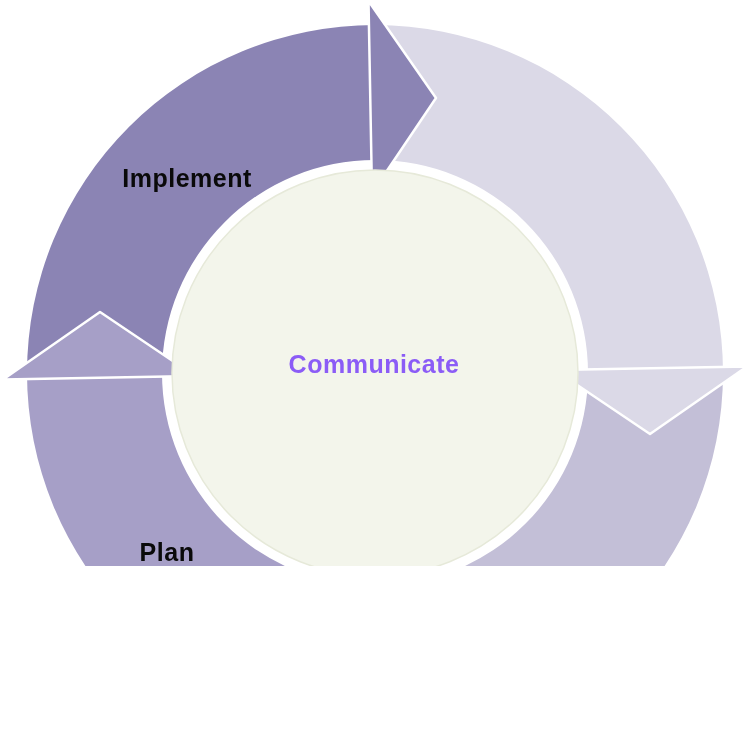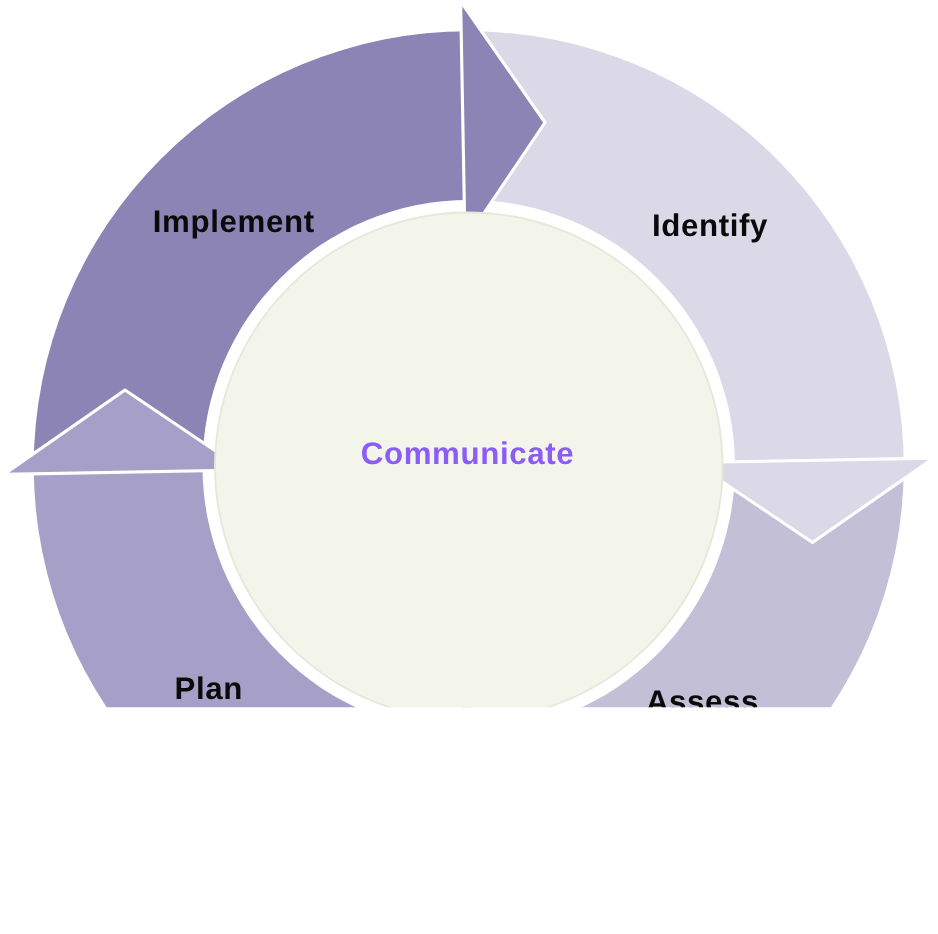--- a/index.html
+++ b/index.html
@@ -60,20 +60,18 @@
       <path d="M 747 366.5 L 650 434 L 555 370 Z" fill="#dbd9e7"></path>
       <path d="M 381.5 745 L 314 648 L 378 553 Z" fill="#c3bfd7"></path>
       <path d="M 3 379.5 L 100 312 L 195 376 Z" fill="#a69fc7"></path>
     </g>
 
     <circle cx="375" cy="373" r="203" stroke-width="1.5" fill="#f3f5eb" stroke="#e6e9d9"></circle>
   </svg>
 
   <div class="seg-label" style="left:187px; top:178px;">Implement</div>
 
-  <div class="seg-label" style="left:568px; top:181px;">Identify</div>
 
-  <div class="seg-label" style="left:562px; top:562px;">Assess</div>
 
   <div class="seg-label" style="left:167px; top:552px;text-align:right;">Plan</div>
 
   <div class="center-label" style="left:374px; top:364px;">Communicate</div>
 </div>
 
 </body></html>

